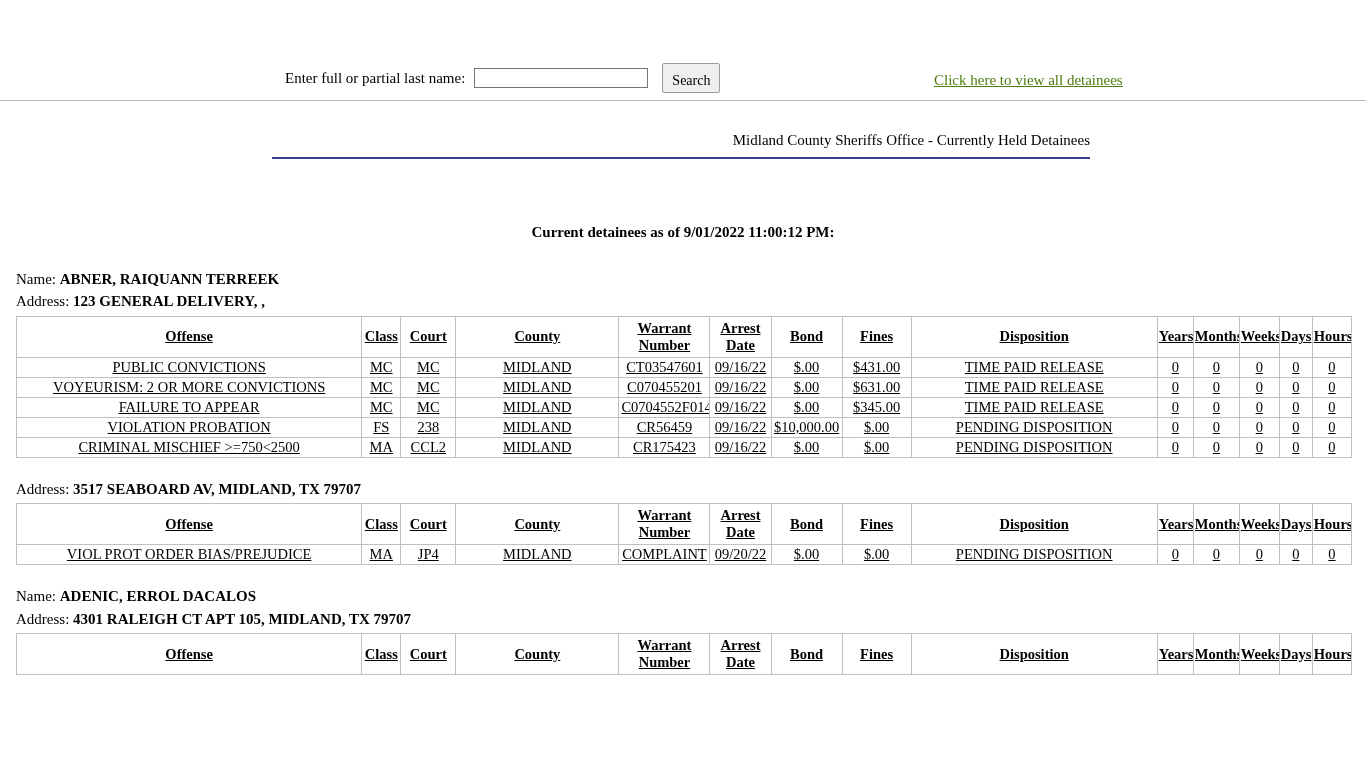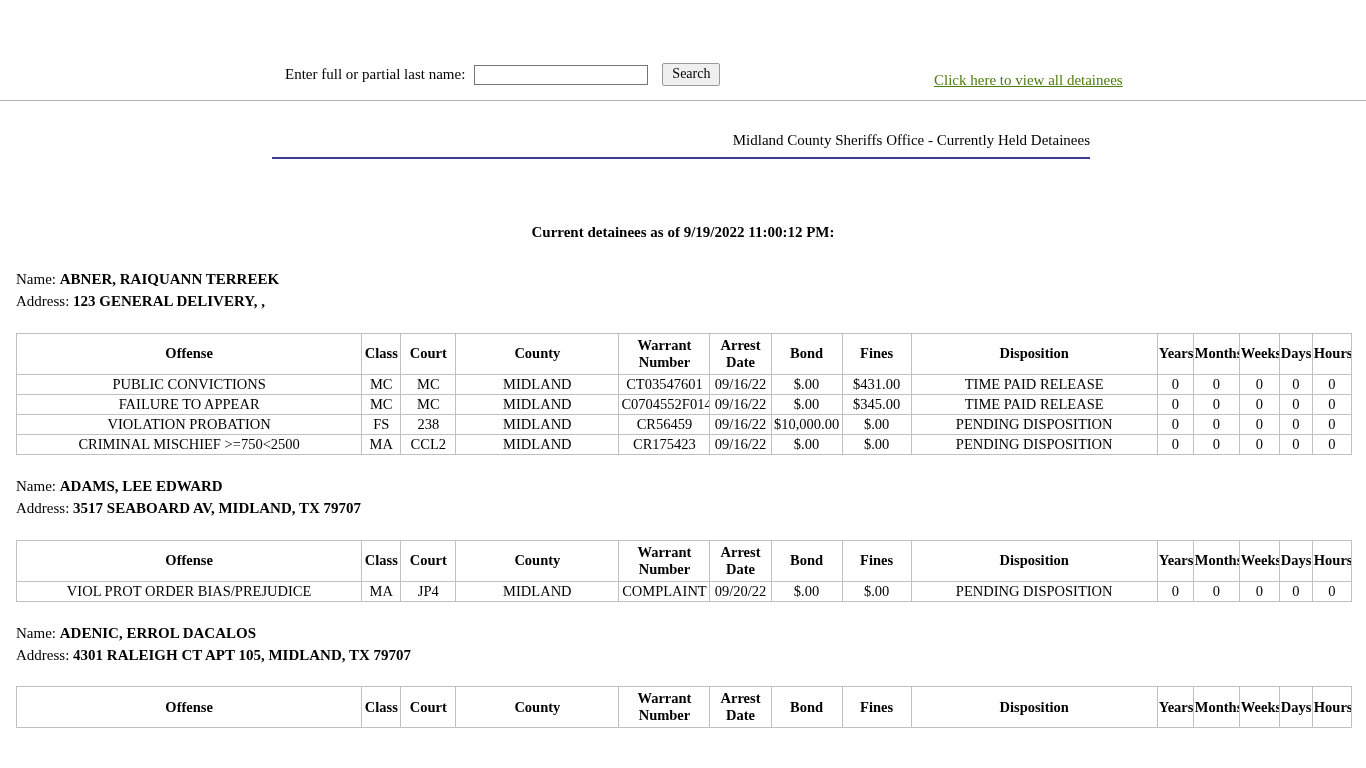--- a/index.html
+++ b/index.html
@@ -41,21 +41,21 @@
     background: #ffffff;
     font-family: "Liberation Serif", serif;
     font-size: 13px;
     padding: 1px 2px;
     outline: none;
   }
   .search-button {
     margin-left: 14px;
     font-family: "Liberation Serif", serif;
     font-size: 14px;
-    padding: 2px 9px 3px 9px;
+    padding: 9px 9px 3px 9px;
     background: #efefef;
     border: 1px solid #9a9a9a;
     border-radius: 2px;
     color: #000;
     cursor: pointer;
   }
   .view-all-link {
     position: absolute;
     left: 934px;
     top: 72px;
@@ -117,22 +117,23 @@
   }
   .info-line .val {
     font-weight: bold;
   }
 
   
   table.offenses {
     border-collapse: collapse;
     table-layout: fixed;
     width: 1336px;
-    margin-top: 20px;
+    margin-top: 3px;
     margin-bottom: 20px;
+    text-decoration: underline;
   }
   table.offenses th,
   table.offenses td {
     border: 1px solid #c0c0c0;
     font-size: 14.5px;
     line-height: 17px;
     padding: 1px 2px;
     text-align: center;
     overflow: hidden;
     white-space: nowrap;
@@ -167,21 +168,21 @@
   </div>
   <a class="view-all-link">Click here to view all detainees</a>
 </div>
 <div class="top-rule"></div>
 
 <div class="banner">
   <div class="banner-title">Midland County Sheriffs Office - Currently Held Detainees</div>
   <div class="banner-rule"></div>
 </div>
 
-<div class="asof">Current detainees as of 9/19/2022 11:00:12 PM:</div>
+<div class="asof">Current detainees as of 9/01/2022 11:00:12 PM:</div>
 
 <div class="records" id="records">
     <div class="record">
       <div class="info-line"><span>Name: </span><span class="val">ABNER, RAIQUANN TERREEK</span></div>
       <div class="info-line"><span>Address: </span><span class="val">123 GENERAL DELIVERY, ,</span></div>
       <table class="offenses">
         <thead>
           <tr>
             <th class="col-offense">Offense</th>
             <th class="col-class">Class</th>
@@ -216,20 +217,36 @@
             <td class="col-bond">$.00</td>
             <td class="col-fines">$431.00</td>
             <td class="col-disp">TIME PAID RELEASE</td>
             <td class="col-years">0</td>
             <td class="col-months">0</td>
             <td class="col-weeks">0</td>
             <td class="col-days">0</td>
             <td class="col-hours">0</td>
           </tr>
           <tr>
+            <td class="col-offense">VOYEURISM: 2 OR MORE CONVICTIONS</td>
+            <td class="col-class">MC</td>
+            <td class="col-court">MC</td>
+            <td class="col-county">MIDLAND</td>
+            <td class="col-warrant">C070455201</td>
+            <td class="col-arrest">09/16/22</td>
+            <td class="col-bond">$.00</td>
+            <td class="col-fines">$631.00</td>
+            <td class="col-disp">TIME PAID RELEASE</td>
+            <td class="col-years">0</td>
+            <td class="col-months">0</td>
+            <td class="col-weeks">0</td>
+            <td class="col-days">0</td>
+            <td class="col-hours">0</td>
+          </tr>
+          <tr>
             <td class="col-offense">FAILURE TO APPEAR</td>
             <td class="col-class">MC</td>
             <td class="col-court">MC</td>
             <td class="col-county">MIDLAND</td>
             <td class="col-warrant">C0704552F014</td>
             <td class="col-arrest">09/16/22</td>
             <td class="col-bond">$.00</td>
             <td class="col-fines">$345.00</td>
             <td class="col-disp">TIME PAID RELEASE</td>
             <td class="col-years">0</td>
@@ -267,21 +284,20 @@
             <td class="col-years">0</td>
             <td class="col-months">0</td>
             <td class="col-weeks">0</td>
             <td class="col-days">0</td>
             <td class="col-hours">0</td>
           </tr>
         </tbody>
       </table>
     </div>
     <div class="record">
-      <div class="info-line"><span>Name: </span><span class="val">ADAMS, LEE EDWARD</span></div>
       <div class="info-line"><span>Address: </span><span class="val">3517 SEABOARD AV, MIDLAND, TX 79707</span></div>
       <table class="offenses">
         <thead>
           <tr>
             <th class="col-offense">Offense</th>
             <th class="col-class">Class</th>
             <th class="col-court">Court</th>
             <th class="col-county">County</th>
             <th class="col-warrant">
               <div>Warrant</div>

